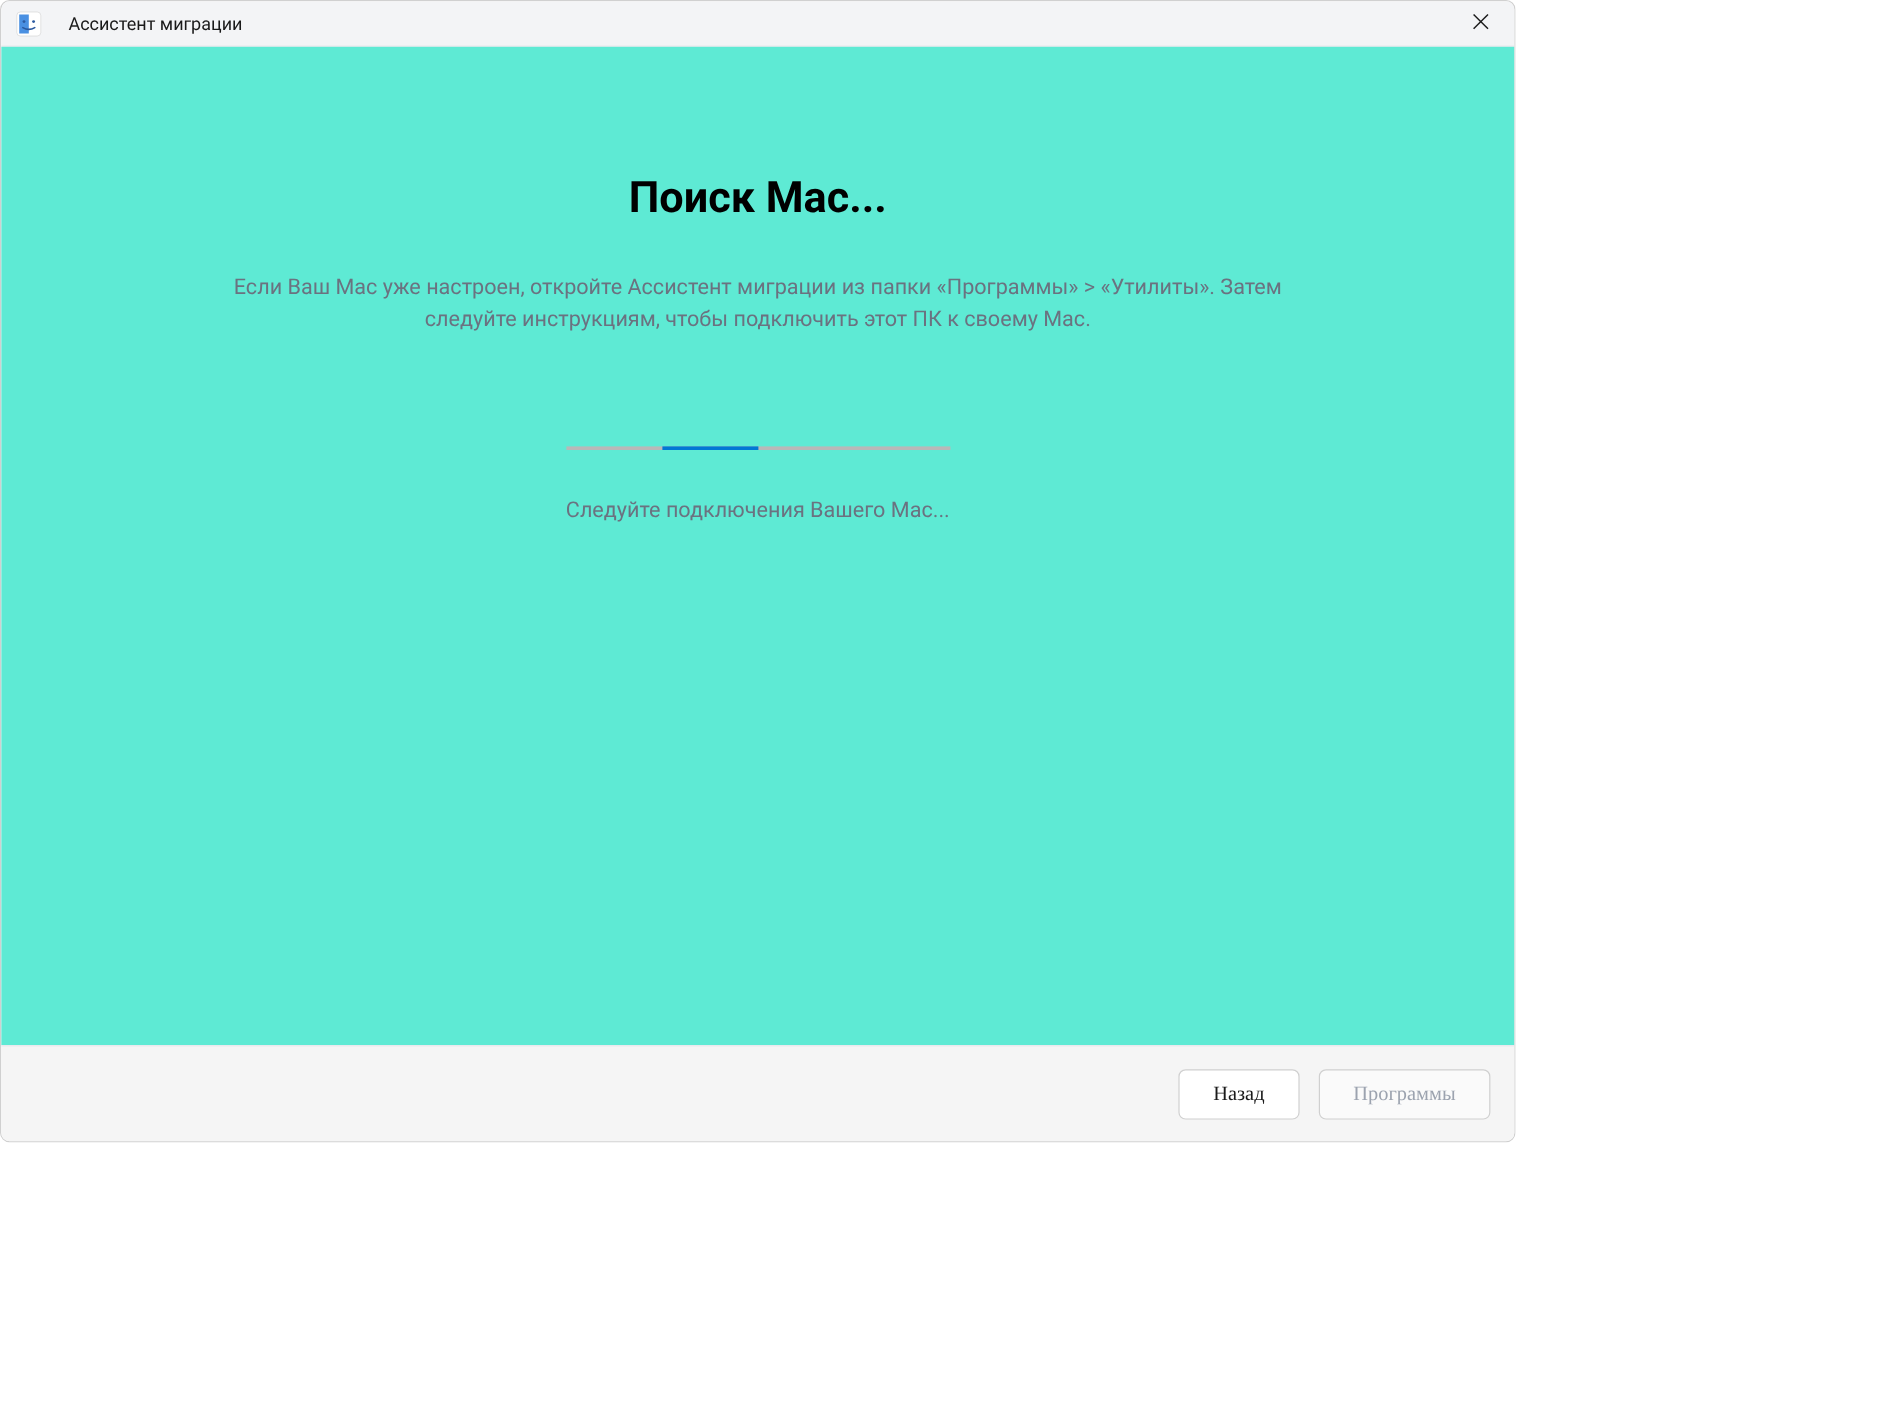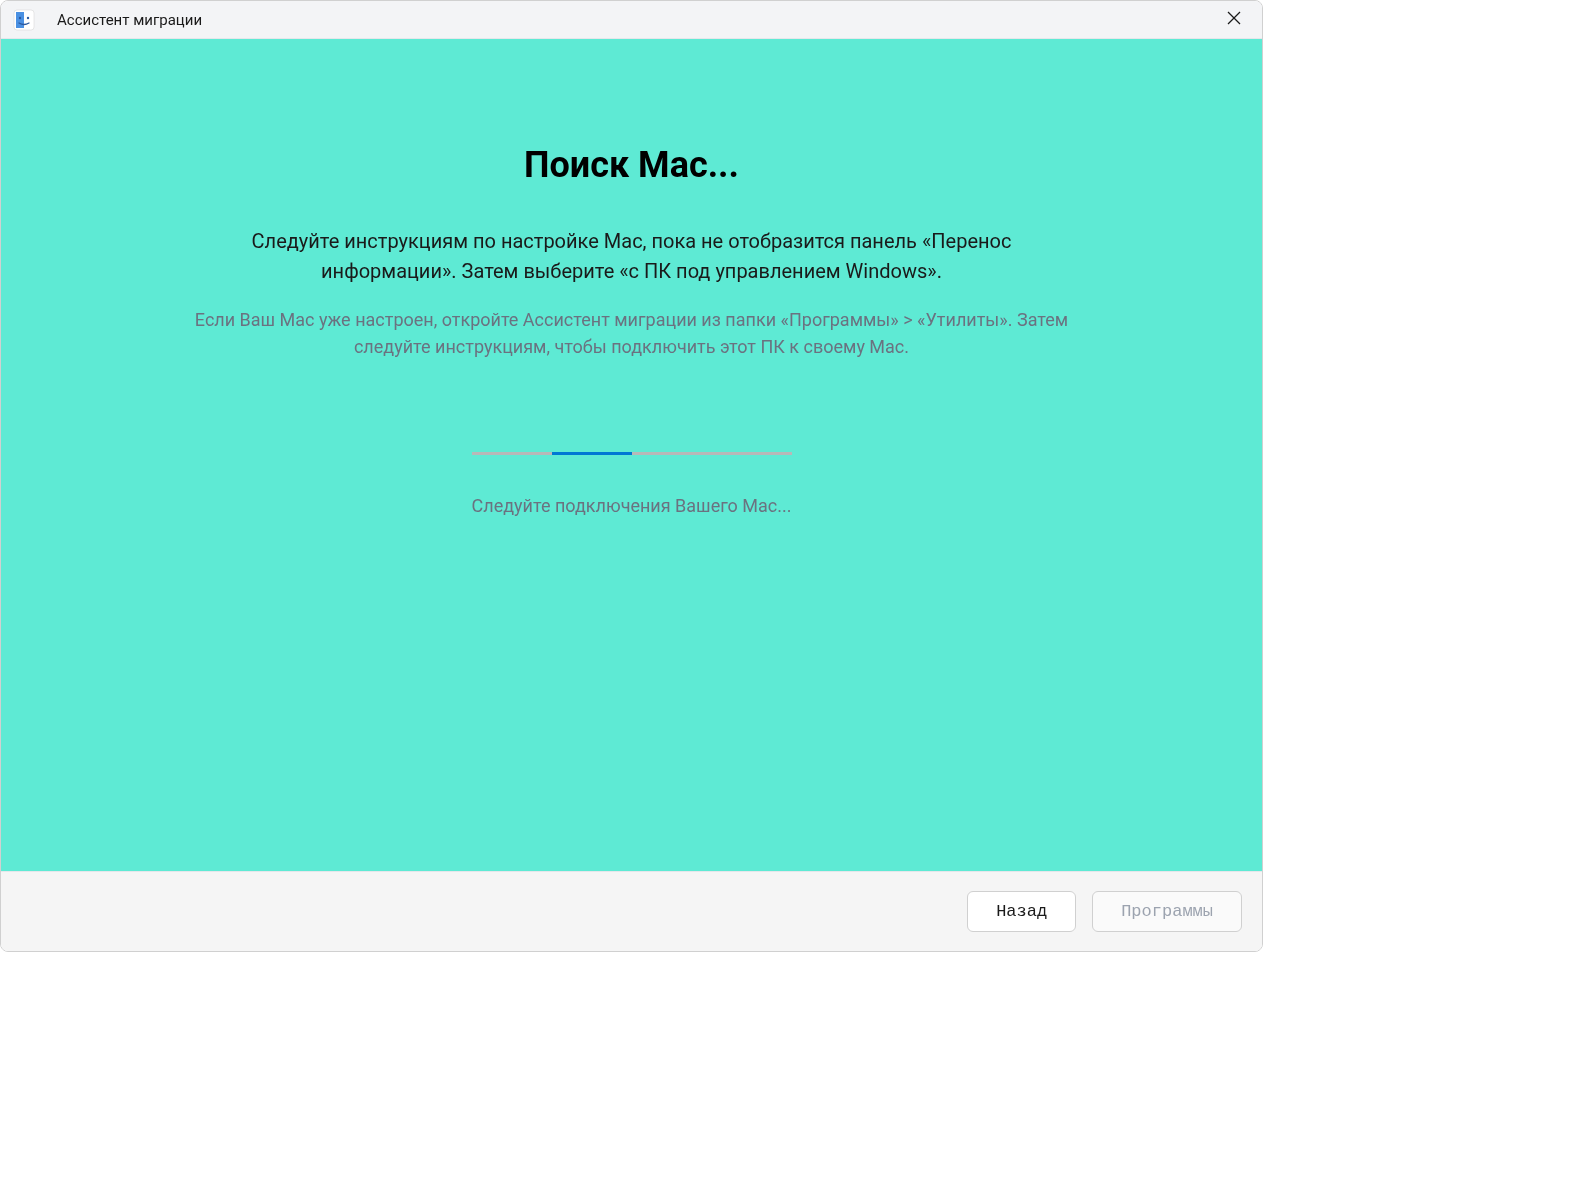--- a/index.html
+++ b/index.html
@@ -148,21 +148,21 @@
       gap: 16px;
     }
     
     .btn {
       padding: 10px 28px;
       font-size: 17px;
       border-radius: 6px;
       border: 1px solid #d0d0d0;
       background: #ffffff;
       cursor: pointer;
-      font-family: Liberation Mono, monospace;
+      font-family: Liberation Serif, serif;
     }
     
     .btn-back {
       color: #1a1a1a;
     }
     
     .btn-continue {
       color: #9ca3af;
       cursor: not-allowed;
       background: #fafafa;
@@ -191,21 +191,20 @@
         <svg viewBox="0 0 14 14" width="14" height="14">
           <line x1="1" y1="1" x2="13" y2="13" stroke="#1a1a1a" stroke-width="1.2"></line>
           <line x1="13" y1="1" x2="1" y2="13" stroke="#1a1a1a" stroke-width="1.2"></line>
         </svg>
       </span>
     </button>
   </div>
 
   <div class="content">
     <h1 class="heading">Поиск Mac...</h1>
-    <p class="instruction">Следуйте инструкциям по настройке Mac, пока не отобразится панель «Перенос информации». Затем выберите «с ПК под управлением Windows».</p>
     <p class="subinstruction">Если Ваш Mac уже настроен, откройте Ассистент миграции из папки «Программы» &gt; «Утилиты». Затем следуйте инструкциям, чтобы подключить этот ПК к своему Mac.</p>
 
     <div class="progress-container">
       <div class="progress-bar"></div>
     </div>
 
     <p class="status-text">Следуйте подключения Вашего Mac...</p>
   </div>
 
   <div class="footer">

